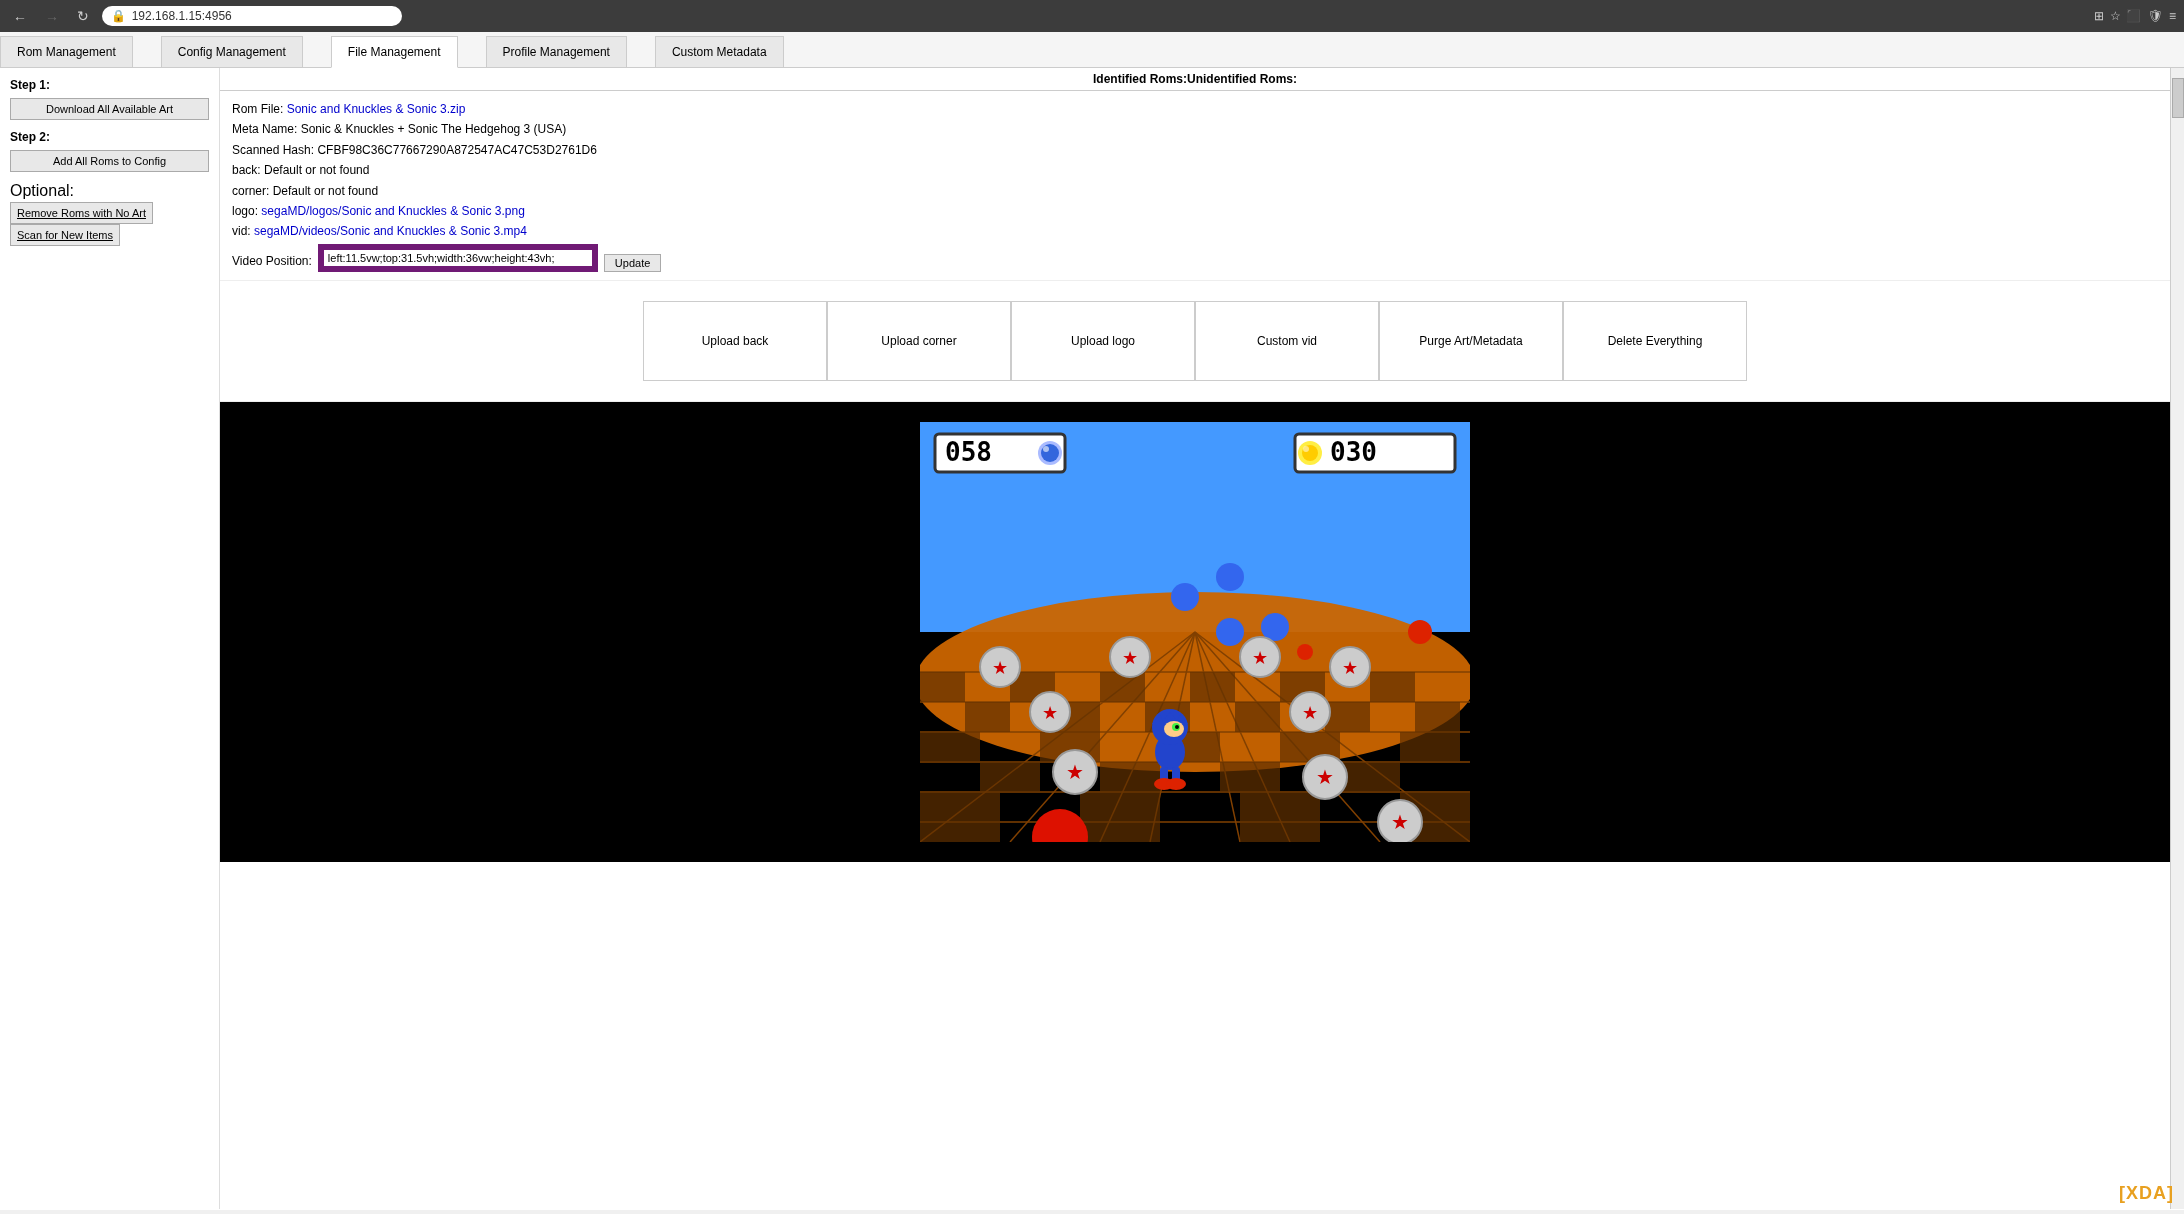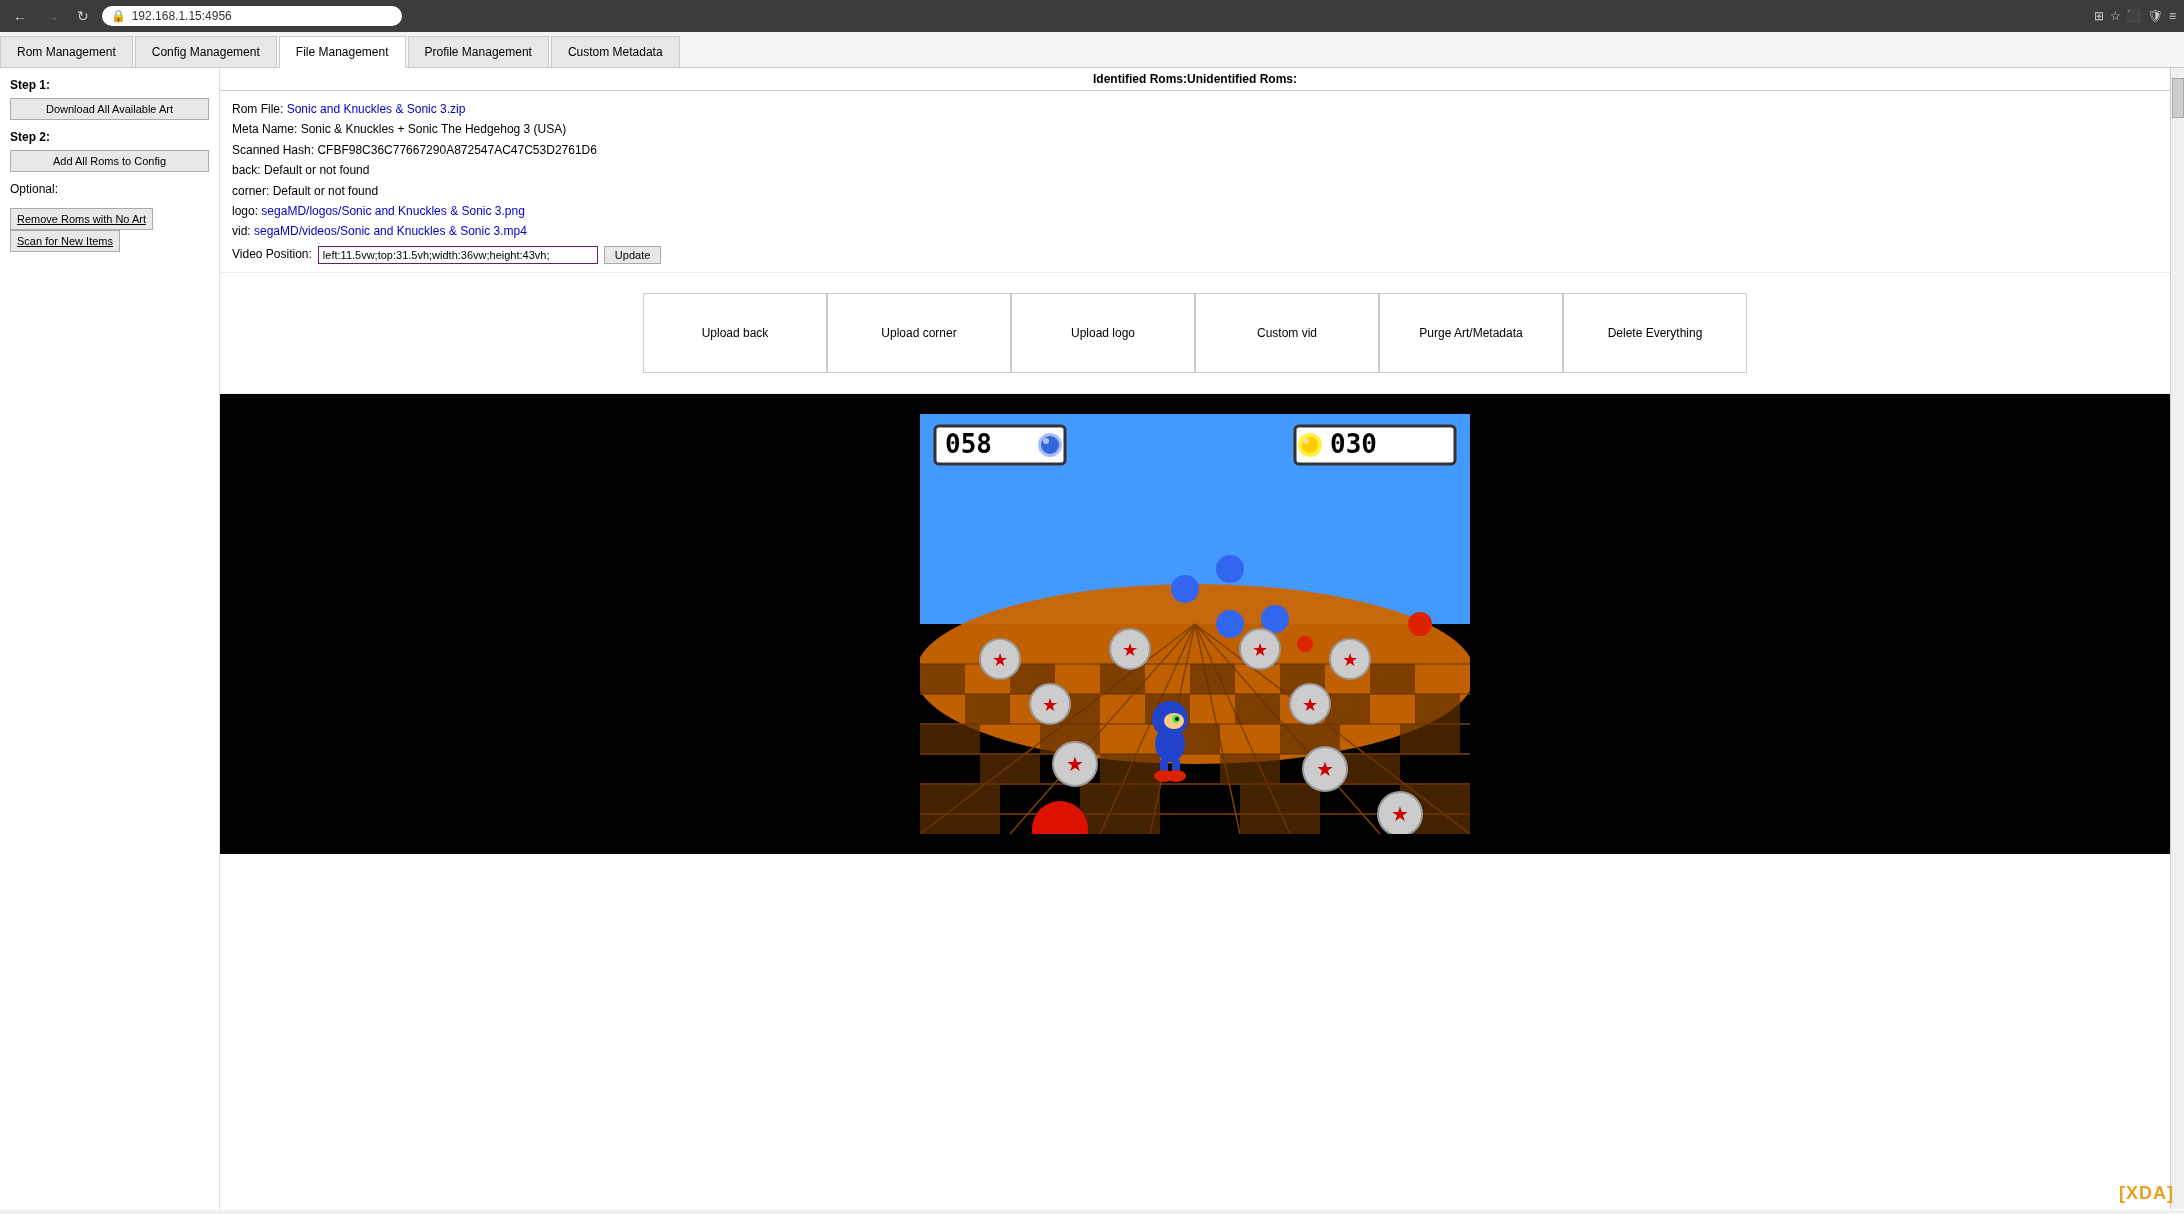--- a/index.html
+++ b/index.html
@@ -37,20 +37,21 @@
     .browser-icons { margin-left: auto; display: flex; gap: 6px; align-items: center; color: #ccc; }
 
     
     .app-container { background: white; min-height: calc(100vh - 36px); }
 
     
     .tab-bar {
       display: flex;
       border-bottom: 1px solid #ccc;
       background: #f5f5f5;
+      gap: 26px;
     }
     .tab {
       padding: 8px 16px;
       border: 1px solid #ccc;
       border-bottom: none;
       background: #e8e8e8;
       cursor: pointer;
       font-size: 12px;
       margin-right: 2px;
       margin-top: 4px;
@@ -87,22 +88,22 @@
       width: 100%;
       padding: 4px 8px;
       margin-bottom: 10px;
       background: #e8e8e8;
       border: 1px solid #aaa;
       cursor: pointer;
       font-size: 11px;
       text-align: center;
     }
     .optional-label {
-      font-size: 12px;
-      margin-bottom: 12px;
+      font-size: 16px;
+      margin-bottom: 2px;
     }
     .sidebar-btn-row {
       display: flex;
       gap: 0;
       flex-wrap: wrap;
       text-decoration: underline;
     }
     .sidebar-btn-small {
       padding: 4px 6px;
       background: #e8e8e8;
@@ -140,21 +141,21 @@
     
     .video-pos-row {
       display: flex;
       align-items: flex-end;
       gap: 6px;
       margin-top: 2px;
     }
     .video-pos-input {
       font-size: 11px;
       padding: 2px 4px;
-      border: 1px solid #701a75;
+      border: 6px solid #701a75;
       width: 280px;
     }
     .update-btn {
       padding: 2px 10px;
       font-size: 11px;
       background: #e8e8e8;
       border: 1px solid #aaa;
       cursor: pointer;
     }
 

